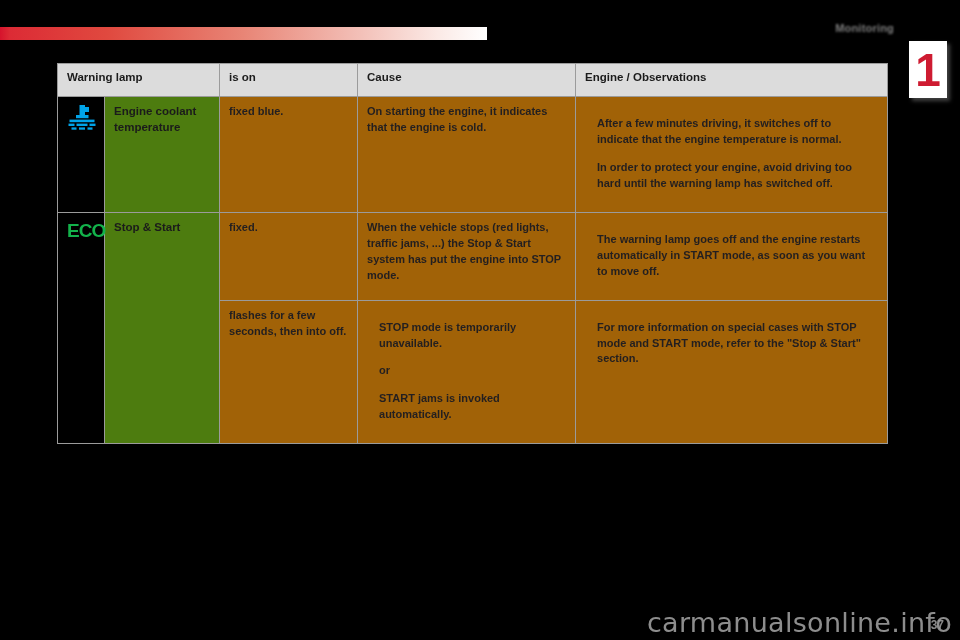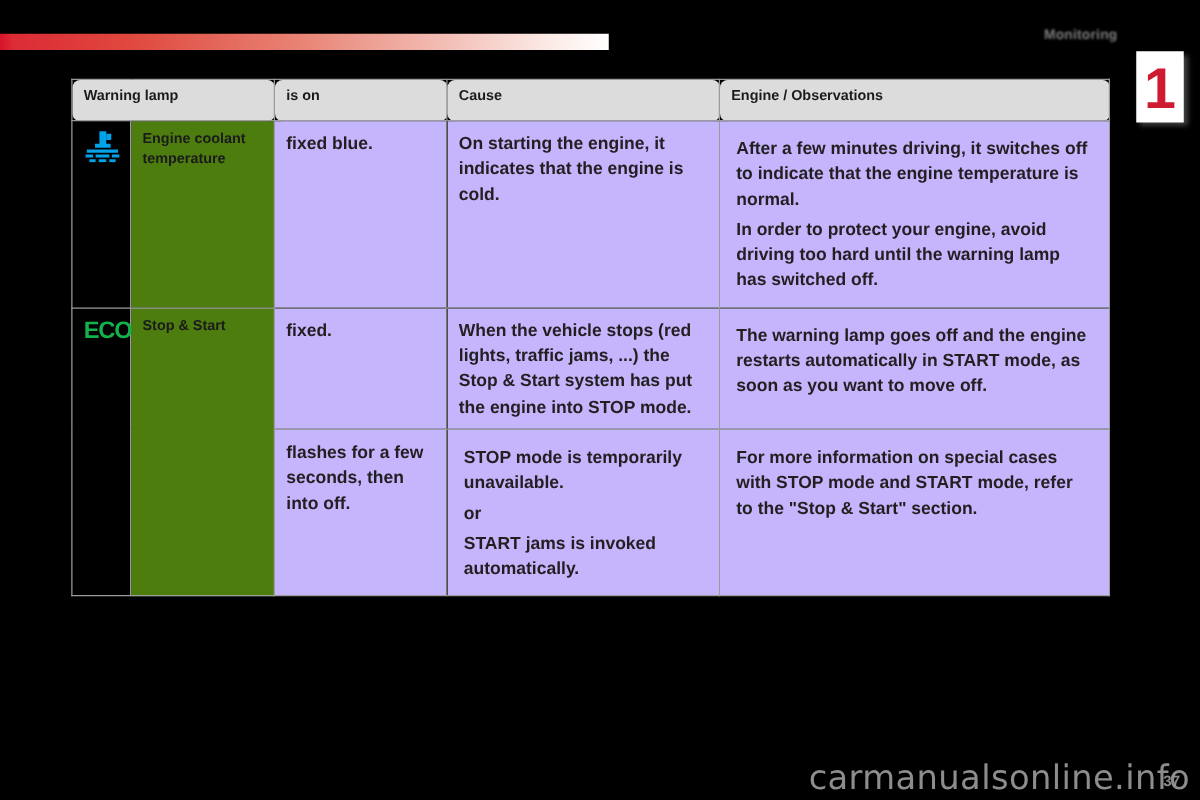--- a/index.html
+++ b/index.html
@@ -82,46 +82,45 @@
   .col-act   { width: 312px; }
 
   thead th {
     background: #dcdcdc;
     color: #1b1b1b;
     font-size: 11.5px;
     font-weight: bold;
     height: 17px;
     padding-top: 9px;
     padding-bottom: 9px;
-    border-radius: 6px;
   }
 
   td.icon-cell {
     background: #000000;
     text-align: center;
     padding: 9px 4px;
     margin-top: 8px;
   }
   td.lamp-cell {
     background: #4d7c0f;
     color: #1b1b1b;
     font-size: 11.5px;
     font-weight: bold;
     line-height: 1.35;
   }
   td.body-cell {
-    background: #c4b5fd;
+    background: #a16207;
     color: #231f20;
-    font-size: 14px;
+    font-size: 11px;
     font-weight: bold;
     line-height: 1.45;
     filter: blur(0.55px);
     -webkit-filter: blur(0.55px);
   }
-  td.body-cell p { margin: 4px; }
+  td.body-cell p { margin: 12px; }
 
   
   .r1 { height: 70px; }
   .r2 { height: 62px; }
   .r3 { height: 82px; }
 
   
   .icon-coolant { display: inline-block; line-height: 0; }
   .icon-eco {
     display: inline-block;

